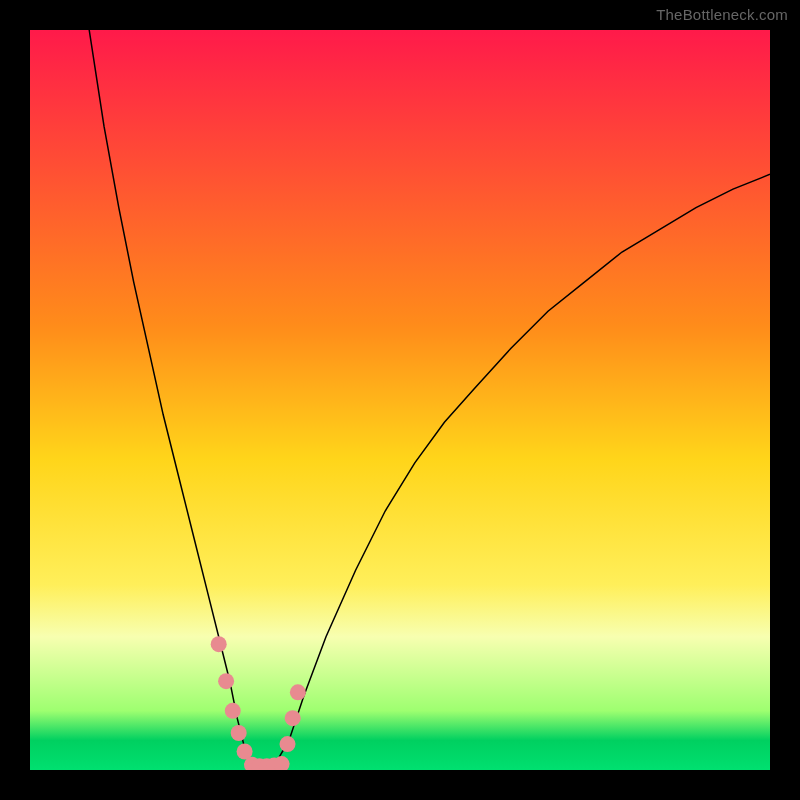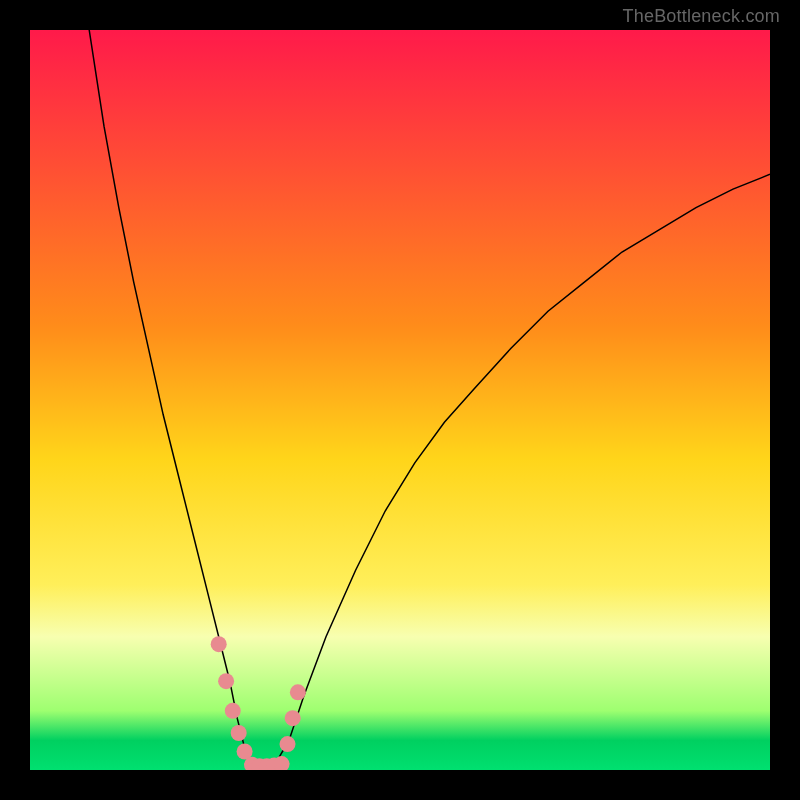--- a/index.html
+++ b/index.html
@@ -8,23 +8,23 @@
     width: 800px;
     height: 800px;
     background: #000;
     position: relative;
     font-family: Arial, sans-serif;
     overflow: hidden;
   }
   .watermark {
     position: absolute;
     top: 6px;
-    right: 20px;
+    right: 12px;
     color: #666;
-    font-size: 18px;
+    font-size: 15px;
     z-index: 10;
     letter-spacing: 0.2px;
   }
   .plot-area {
     position: absolute;
     left: 30px;
     top: 30px;
     width: 740px;
     height: 740px;
   }

